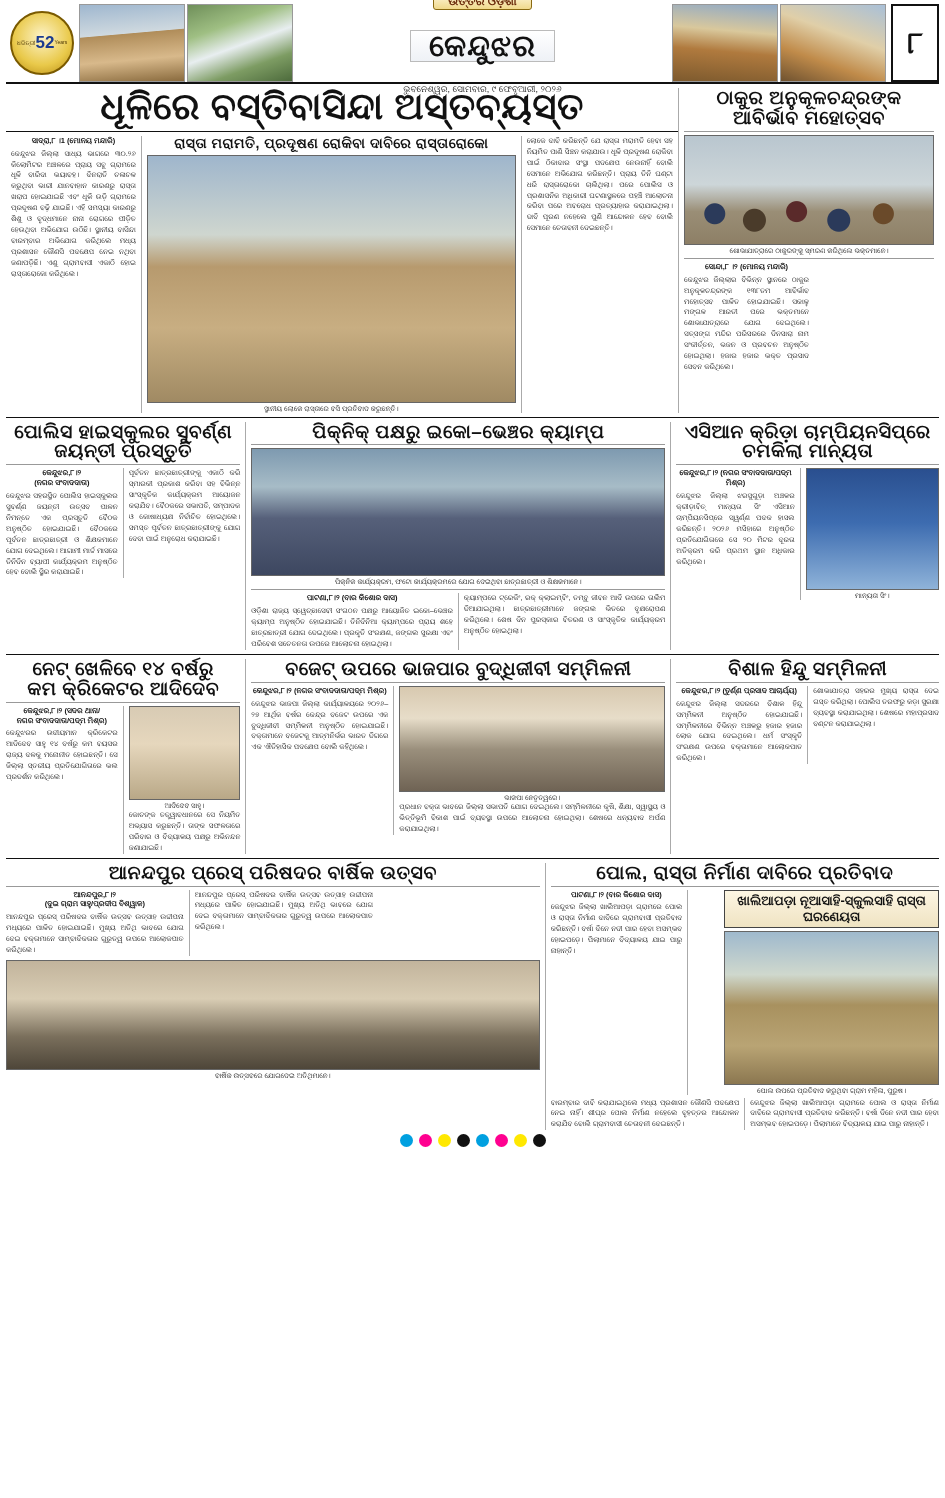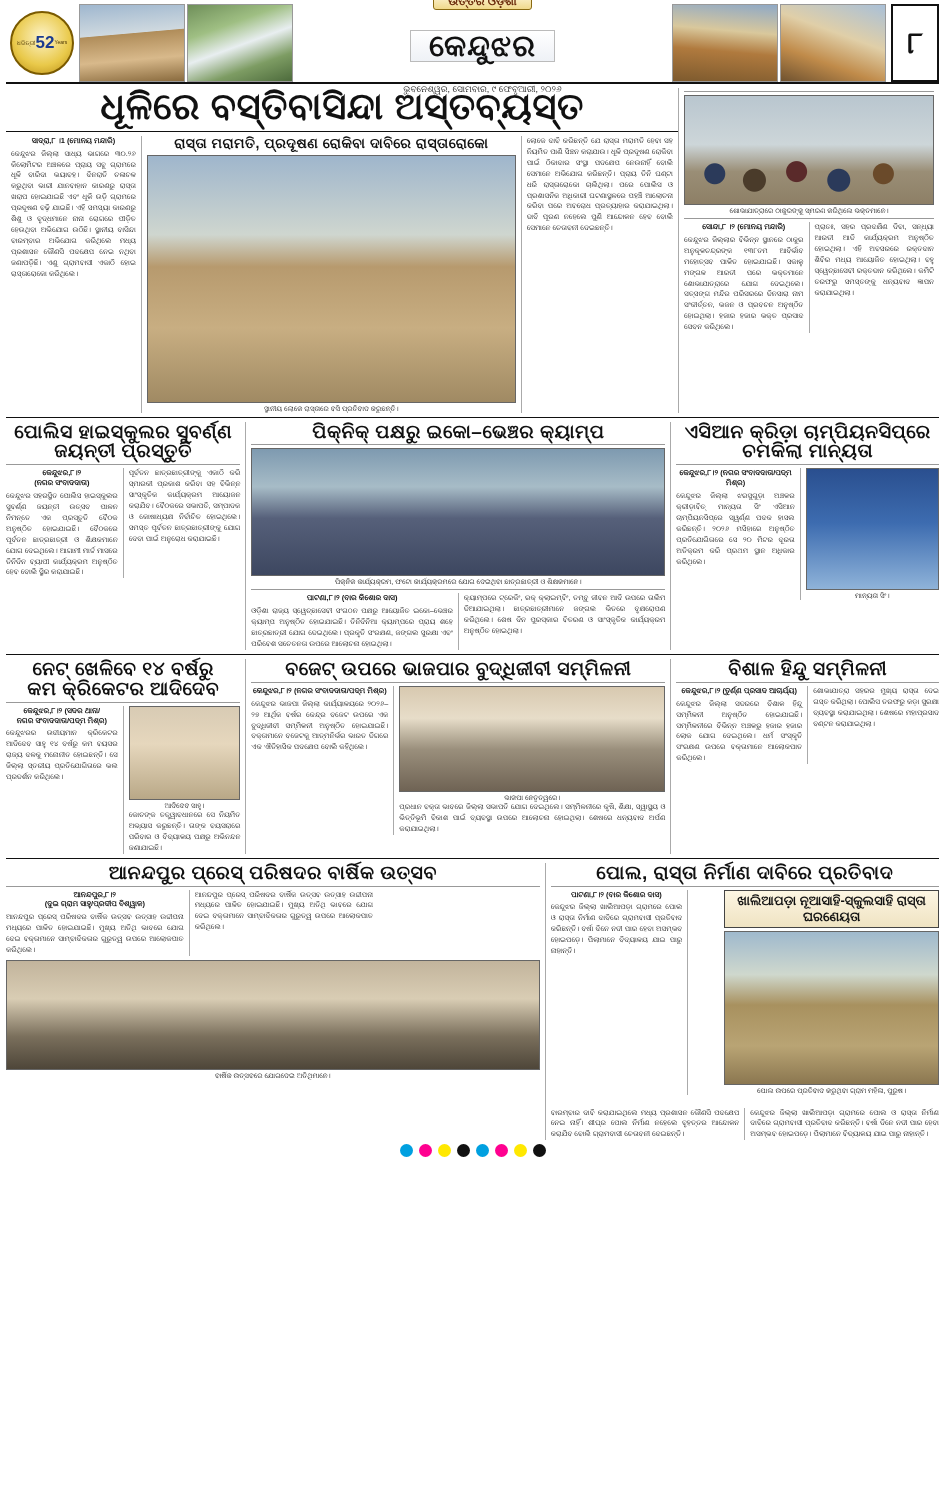--- a/index.html
+++ b/index.html
@@ -135,31 +135,29 @@
           <div class="imgbox road" style="height:246px;"></div>
           <div class="cap">ସ୍ଥାନୀୟ ଲୋକେ ରାସ୍ତାରେ ବସି ପ୍ରତିବାଦ କରୁଛନ୍ତି।</div>
         </div>
         <div class="col vdiv" style="width:150px;">
           <div class="body">ଲୋକେ ଦାବି କରିଛନ୍ତି ଯେ ରାସ୍ତା ମରାମତି ହେବା ସହ ନିୟମିତ ପାଣି ସିଞ୍ଚନ କରାଯାଉ। ଧୂଳି ପ୍ରଦୂଷଣ ରୋକିବା ପାଇଁ ଠିକାଦାର ସଂସ୍ଥା ପଦକ୍ଷେପ ନେଉନାହିଁ ବୋଲି ସେମାନେ ଅଭିଯୋଗ କରିଛନ୍ତି। ପ୍ରାୟ ତିନି ଘଣ୍ଟା ଧରି ରାସ୍ତାରୋକୋ ଚାଲିଥିଲା। ପରେ ପୋଲିସ ଓ ପ୍ରଶାସନିକ ଅଧିକାରୀ ଘଟଣାସ୍ଥଳରେ ପହଞ୍ଚି ଆଲୋଚନା କରିବା ପରେ ଅବରୋଧ ପ୍ରତ୍ୟାହାର କରାଯାଇଥିଲା। ଦାବି ପୂରଣ ନହେଲେ ପୁଣି ଆନ୍ଦୋଳନ ହେବ ବୋଲି ସେମାନେ ଚେତାବନୀ ଦେଇଛନ୍ତି।</div>
         </div>
       </div>
     </div>
 
     <div class="col vdiv" style="width:261px;">
+      <div class="hl h-sec">ଠାକୁର ଅନୁକୂଳଚନ୍ଦ୍ରଙ୍କ ଆବିର୍ଭାବ ମହୋତ୍ସବ</div>
       <div class="thinrule"></div>
       <div class="imgbox crowd" style="height:108px;margin-top:2px;"></div>
       <div class="cap">ଶୋଭାଯାତ୍ରାରେ ଠାକୁରଙ୍କୁ ସ୍ମରଣ କରିଥିଲେ ଭକ୍ତମାନେ।</div>
       <div class="thinrule"></div>
       <div class="cols">
         <div class="col" style="width:50%;padding-left:0;">
           <div class="byline">ସୋନ୍ଦା,୮ ।୨ (ମୋନୟ ମନ୍ଦାରି)</div>
           <div class="body">କେନ୍ଦୁଝର ଜିଲ୍ଲାର ବିଭିନ୍ନ ସ୍ଥାନରେ ଠାକୁର ଅନୁକୂଳଚନ୍ଦ୍ରଙ୍କ ୧୩୮ତମ ଆବିର୍ଭାବ ମହୋତ୍ସବ ପାଳିତ ହୋଇଯାଇଛି। ସକାଳୁ ମଙ୍ଗଳ ଆରତୀ ପରେ ଭକ୍ତମାନେ ଶୋଭାଯାତ୍ରାରେ ଯୋଗ ଦେଇଥିଲେ। ସତ୍ସଙ୍ଗ ମନ୍ଦିର ପରିସରରେ ଦିନସାରା ନାମ ସଂକୀର୍ତ୍ତନ, ଭଜନ ଓ ପ୍ରବଚନ ଅନୁଷ୍ଠିତ ହୋଇଥିଲା। ହଜାର ହଜାର ଭକ୍ତ ପ୍ରସାଦ ସେବନ କରିଥିଲେ।</div>
-        </div>
-        <div class="col vdiv" style="width:50%;padding-right:0;">
-          <div class="body">ପ୍ରାତଃ, ସହର ପ୍ରଦକ୍ଷିଣ ଦିବା, ସନ୍ଧ୍ୟା ଆରତୀ ଆଦି କାର୍ଯ୍ୟକ୍ରମ ଅନୁଷ୍ଠିତ ହୋଇଥିଲା। ଏହି ଅବସରରେ ରକ୍ତଦାନ ଶିବିର ମଧ୍ୟ ଆୟୋଜିତ ହୋଇଥିଲା। ବହୁ ସ୍ୱେଚ୍ଛାସେବୀ ରକ୍ତଦାନ କରିଥିଲେ। କମିଟି ତରଫରୁ ସମସ୍ତଙ୍କୁ ଧନ୍ୟବାଦ ଜ୍ଞାପନ କରାଯାଇଥିଲା।</div>
         </div>
       </div>
     </div>
   </div>
 
   <div class="rule"></div>
 
   <div class="cols">
 
     <div class="col" style="width:240px;padding-left:0;">
@@ -220,21 +218,21 @@
       <div class="thinrule"></div>
       <div class="cols">
         <div class="col" style="width:50%;padding-left:0;">
           <div class="byline" style="white-space:pre-line;">କେନ୍ଦୁଝର,୮।୨ (ସଦର ଥାନା/
 ନଗର ସଂବାଦଦାତା/ପଦ୍ମ ମିଶ୍ର)</div>
           <div class="body">କେନ୍ଦୁଝରର ଉଦୀୟମାନ କ୍ରିକେଟର ଆଦିଦେବ ସାହୁ ୧୪ ବର୍ଷରୁ କମ ବୟସର ରାଜ୍ୟ ଦଳକୁ ମନୋନୀତ ହୋଇଛନ୍ତି। ସେ ଜିଲ୍ଲା ସ୍ତରୀୟ ପ୍ରତିଯୋଗିତାରେ ଭଲ ପ୍ରଦର୍ଶନ କରିଥିଲେ।</div>
         </div>
         <div class="col vdiv" style="width:50%;padding-right:0;">
           <div class="imgbox portrait" style="height:92px;"></div>
           <div class="cap">ଆଦିଦେବ ସାହୁ।</div>
-          <div class="body">କୋଚଙ୍କ ତତ୍ତ୍ୱାବଧାନରେ ସେ ନିୟମିତ ଅଭ୍ୟାସ କରୁଛନ୍ତି। ତାଙ୍କ ବୟସରାରେ ପରିବାର ଓ ବିଦ୍ୟାଳୟ ପକ୍ଷରୁ ଅଭିନନ୍ଦନ ଜଣାଯାଇଛି।</div>
+          <div class="body">କୋଚଙ୍କ ତତ୍ତ୍ୱାବଧାନରେ ସେ ନିୟମିତ ଅଭ୍ୟାସ କରୁଛନ୍ତି। ତାଙ୍କ ସଫଳତାରେ ପରିବାର ଓ ବିଦ୍ୟାଳୟ ପକ୍ଷରୁ ଅଭିନନ୍ଦନ ଜଣାଯାଇଛି।</div>
         </div>
       </div>
     </div>
 
     <div class="col vdiv" style="width:424px;">
       <div class="hl h-sec">ବଜେଟ୍ ଉପରେ ଭାଜପାର ବୁଦ୍ଧିଜୀବୀ ସମ୍ମିଳନୀ</div>
       <div class="thinrule"></div>
       <div class="cols">
         <div class="col" style="width:34%;padding-left:0;">
           <div class="byline">କେନ୍ଦୁଝର,୮।୨ (ନଗର ସଂବାଦଦାତା/ପଦ୍ମ ମିଶ୍ର)</div>
@@ -291,21 +289,21 @@
         <div class="col" style="width:38%;padding-left:0;">
           <div class="byline">ପାଟଣା,୮।୨ (ବାର କିଶୋର ଦାସ)</div>
           <div class="body">କେନ୍ଦୁଝର ଜିଲ୍ଲା ଖାଲିଆପଡ଼ା ଗ୍ରାମରେ ପୋଲ ଓ ରାସ୍ତା ନିର୍ମାଣ ଦାବିରେ ଗ୍ରାମବାସୀ ପ୍ରତିବାଦ କରିଛନ୍ତି। ବର୍ଷା ଦିନେ ନଦୀ ପାର ହେବା ଅସମ୍ଭବ ହୋଇପଡ଼େ। ପିଲାମାନେ ବିଦ୍ୟାଳୟ ଯାଇ ପାରୁ ନାହାନ୍ତି।</div>
         </div>
         <div class="col vdiv" style="width:62%;padding-right:0;padding-left:36px;">
           <div class="banner">ଖାଲିଆପଡ଼ା ନୂଆସାହି-ସ୍କୁଲସାହି ରାସ୍ତା ଘରଣେୟତା</div>
           <div class="imgbox village" style="height:152px;"></div>
           <div class="cap">ପୋଲ ଉପରେ ପ୍ରତିବାଦ କରୁଥିବା ଗ୍ରାମ ମହିଳା, ପୁରୁଷ।</div>
         </div>
       </div>
-      <div class="cols" style="margin-top:13px;">
+      <div class="cols" style="margin-top:3px;">
         <div class="col" style="width:50%;padding-left:0;">
           <div class="body">ବାରମ୍ବାର ଦାବି କରାଯାଇଥିଲେ ମଧ୍ୟ ପ୍ରଶାସନ କୌଣସି ପଦକ୍ଷେପ ନେଇ ନାହିଁ। ଶୀଘ୍ର ପୋଲ ନିର୍ମାଣ ନହେଲେ ବୃହତ୍ତର ଆନ୍ଦୋଳନ କରାଯିବ ବୋଲି ଗ୍ରାମବାସୀ ଚେତାବନୀ ଦେଇଛନ୍ତି।</div>
         </div>
         <div class="col vdiv" style="width:50%;padding-right:0;">
           <div class="body">କେନ୍ଦୁଝର ଜିଲ୍ଲା ଖାଲିଆପଡ଼ା ଗ୍ରାମରେ ପୋଲ ଓ ରାସ୍ତା ନିର୍ମାଣ ଦାବିରେ ଗ୍ରାମବାସୀ ପ୍ରତିବାଦ କରିଛନ୍ତି। ବର୍ଷା ଦିନେ ନଦୀ ପାର ହେବା ଅସମ୍ଭବ ହୋଇପଡ଼େ। ପିଲାମାନେ ବିଦ୍ୟାଳୟ ଯାଇ ପାରୁ ନାହାନ୍ତି।</div>
         </div>
       </div>
     </div>
   </div>
 

